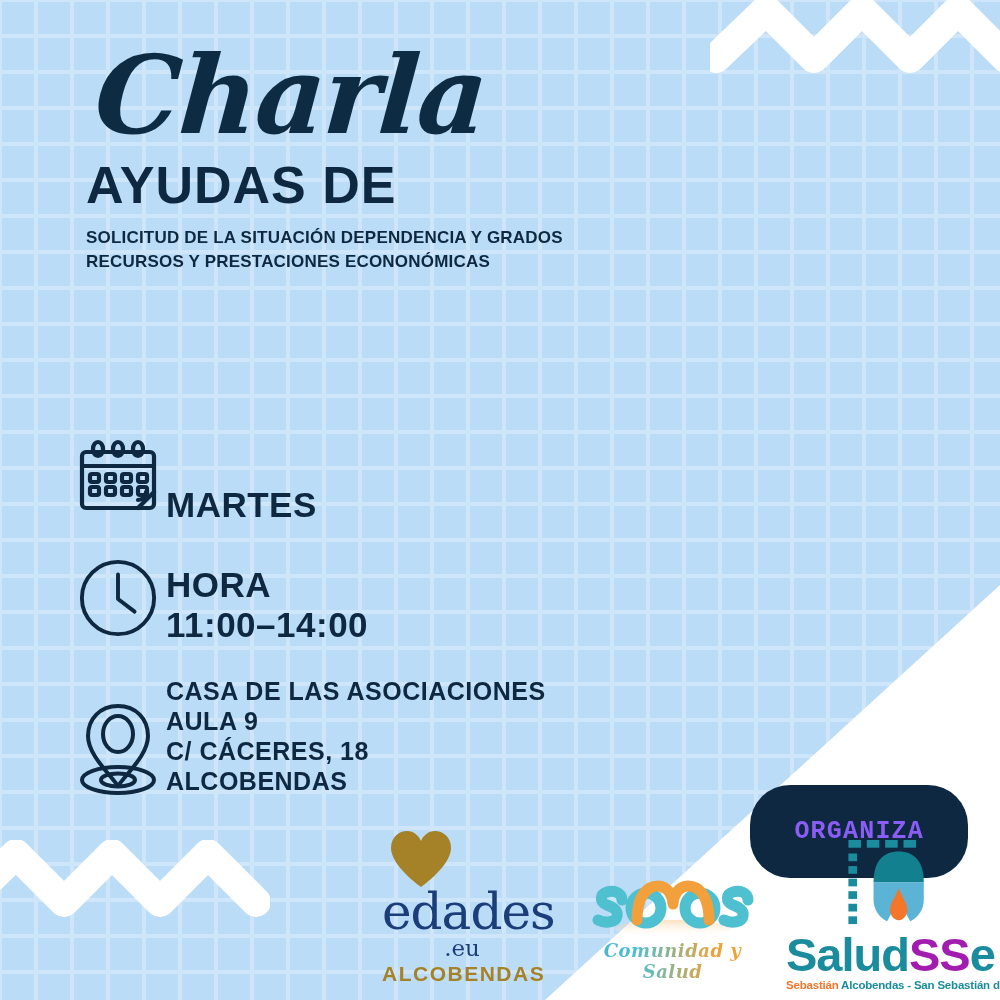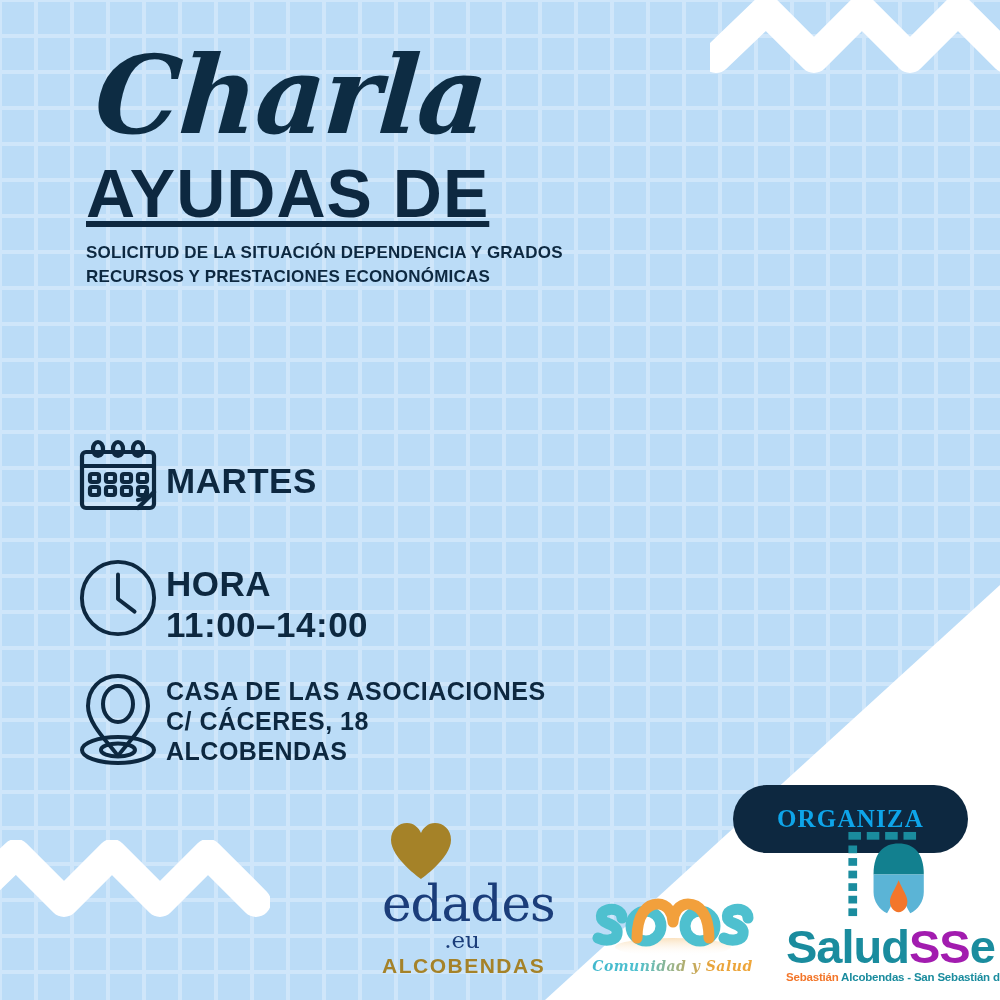--- a/index.html
+++ b/index.html
@@ -59,27 +59,26 @@
     line-height: 0.95;
     color: #0d2c43;
     letter-spacing: -2px;
     transform: skewX(-4deg);
     transform-origin: left bottom;
     margin-left: 6px;
   }
   .title-main {
     font-family: "Liberation Sans", sans-serif;
     font-weight: 700;
-    font-size: 68px;
+    font-size: 52px;
     line-height: 0.95;
     letter-spacing: 1px;
     color: #0d2840;
     margin-top: 14px;
     text-transform: uppercase;
-    text-decoration: underline;
   }
   .title-main .ln { display: block; }
   .subtitle {
     font-family: "Liberation Sans", sans-serif;
     font-weight: 700;
     font-size: 17px;
     line-height: 1.42;
     letter-spacing: 0.2px;
     color: #0d2840;
     margin-top: 16px;
@@ -89,21 +88,21 @@
 
   
   .info-list {
     position: absolute;
     left: 70px;
     top: 430px;
     width: 700px;
   }
   .info-row {
     display: flex;
-    align-items: center;
+    align-items: flex-end;
     margin-bottom: 24px;
   }
   .info-icon {
     width: 96px;
     min-width: 96px;
     height: 96px;
     display: flex;
     align-items: center;
     justify-content: center;
   }
@@ -123,35 +122,35 @@
   .row-time .info-text { font-size: 35px; margin-top: 7px; }
   .row-place { margin-top: 22px; }
   .row-place .info-text { font-size: 25px; line-height: 1.2; }
 
   
   .organiza {
     position: absolute;
     right: 32px;
     top: 785px;
     background: #0d2840;
-    color: #0ea5e9;
+    color: #8b5cf6;
     border-radius: 40px;
-    padding: 20px 44px;
-    font-family: Liberation Serif, serif;
+    padding: 32px 44px;
+    font-family: Liberation Mono, monospace;
     font-weight: 700;
     font-size: 25px;
     letter-spacing: 1.2px;
     text-align: center;
   }
 
   
   .logos {
     position: absolute;
     left: 0;
-    bottom: 8px;
+    bottom: 0;
     width: 980px;
     height: 160px;
   }
   .logo-edades {
     position: absolute;
     left: 382px;
     bottom: 14px;
     width: 160px;
     text-align: center;
   }
@@ -190,21 +189,21 @@
     position: absolute;
     left: 585px;
     bottom: 18px;
     width: 175px;
     text-align: center;
   }
   .somos-sub {
     font-family: "DejaVu Serif", serif;
     font-style: italic;
     font-weight: 700;
-    font-size: 14px;
+    font-size: 18px;
     letter-spacing: 0.5px;
     margin-top: -2px;
     background: linear-gradient(90deg, #3fb7cd 0%, #4ec0cf 30%, #e8a33a 72%, #f0a63a 100%);
     -webkit-background-clip: text;
     background-clip: text;
     color: transparent;
   }
 
   .logo-alcosse {
     position: absolute;
@@ -313,20 +312,21 @@
           <g fill="none" stroke="#0d2840" stroke-width="4" stroke-linecap="round" stroke-linejoin="round">
             <path d="M42 8 C24 8 12 21 12 38 C12 57 34 76 42 88 C50 76 72 57 72 38 C72 21 60 8 42 8 Z"></path>
             <ellipse cx="42" cy="36" rx="15" ry="18"></ellipse>
             <ellipse cx="42" cy="82" rx="36" ry="13"></ellipse>
             <ellipse cx="42" cy="82" rx="17" ry="6.5"></ellipse>
           </g>
         </svg>
       </div>
       <div class="info-text">
         <span class="ln">CASA DE LAS ASOCIACIONES</span>
+        <span class="ln">AULA 9</span>
         <span class="ln">C/ CÁCERES, 18</span>
         <span class="ln">ALCOBENDAS</span>
       </div>
     </div>
 
   </div>
 
   <div class="organiza">ORGANIZA</div>
 
   <div class="logos">

